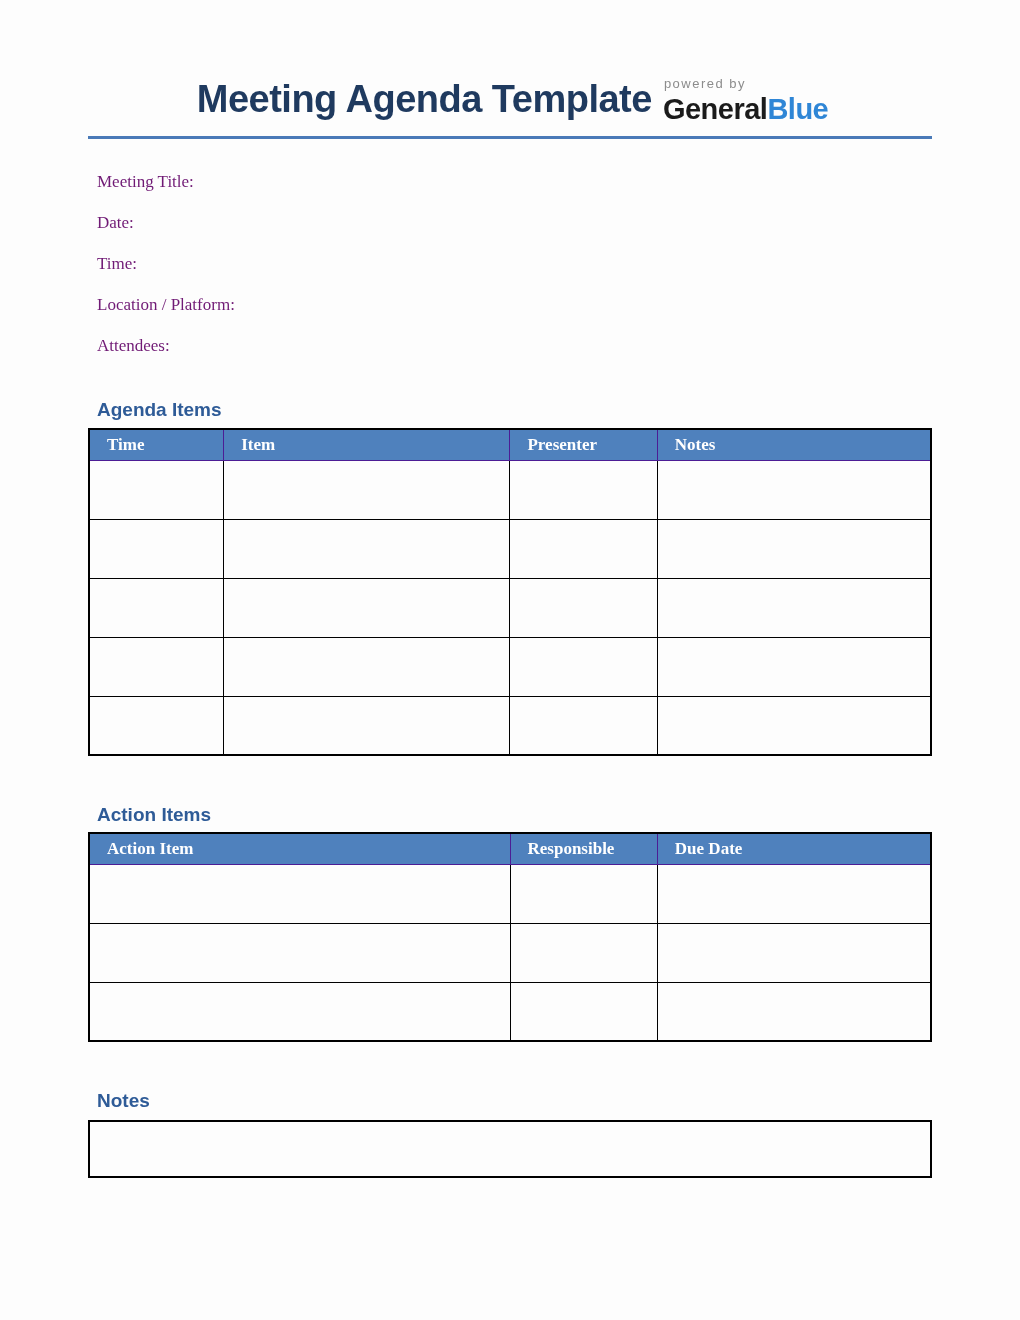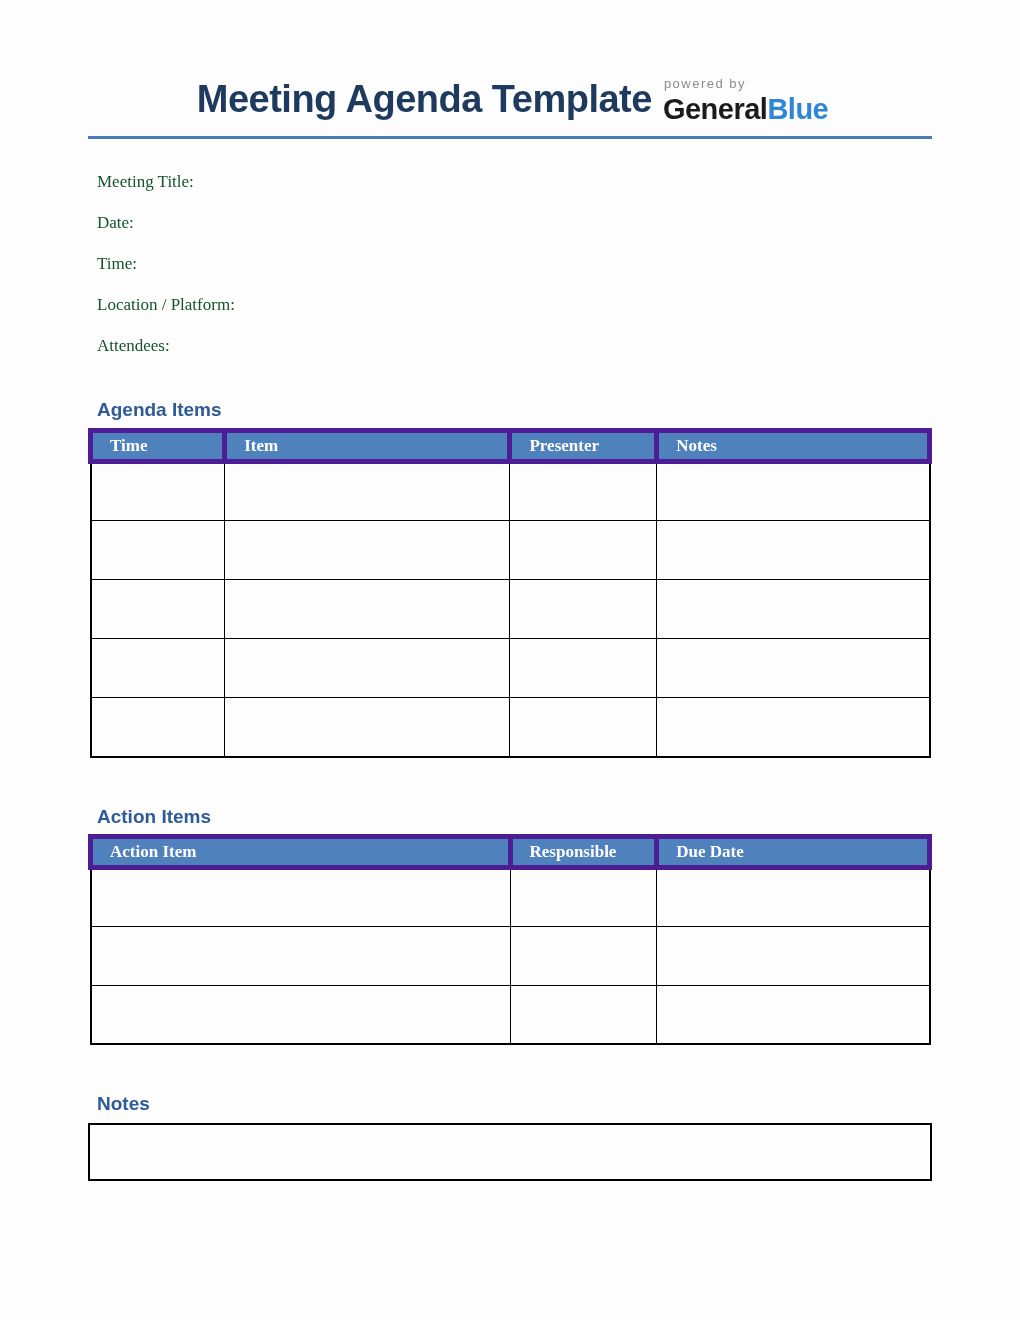--- a/index.html
+++ b/index.html
@@ -60,21 +60,21 @@
   .meta-fields {
     margin-top: 22px;
     padding-left: 9px;
   }
   .meta-field {
     height: 41px;
     display: flex;
     align-items: center;
     font-family: "Liberation Serif", "DejaVu Serif", serif;
     font-size: 17px;
-    color: #14532d;
+    color: #701a75;
   }
   
   .section-heading {
     font-size: 19px;
     font-weight: 700;
     color: var(--heading-color, #2e5b97);
     padding-left: 9px;
   }
   .agenda-heading { margin-top: 33px; margin-bottom: 7px; }
   .action-heading { margin-top: 48px; margin-bottom: 6px; }
@@ -88,21 +88,21 @@
   }
   table.grid th {
     background: var(--header-bg, #4f81bd);
     color: var(--header-text, #ffffff);
     font-family: "Liberation Serif", "DejaVu Serif", serif;
     font-weight: 700;
     font-size: 17px;
     text-align: left;
     height: 31px;
     padding: 2px 4px 2px 17px;
-    border: 5px solid #4c1d95;
+    border: 1px solid #4c1d95;
   }
   table.grid td {
     height: 59px;
     border: 1px solid #000000;
     background: #fdfdfd;
   }
   
   
   .notes-box {
     margin-top: 3px;

